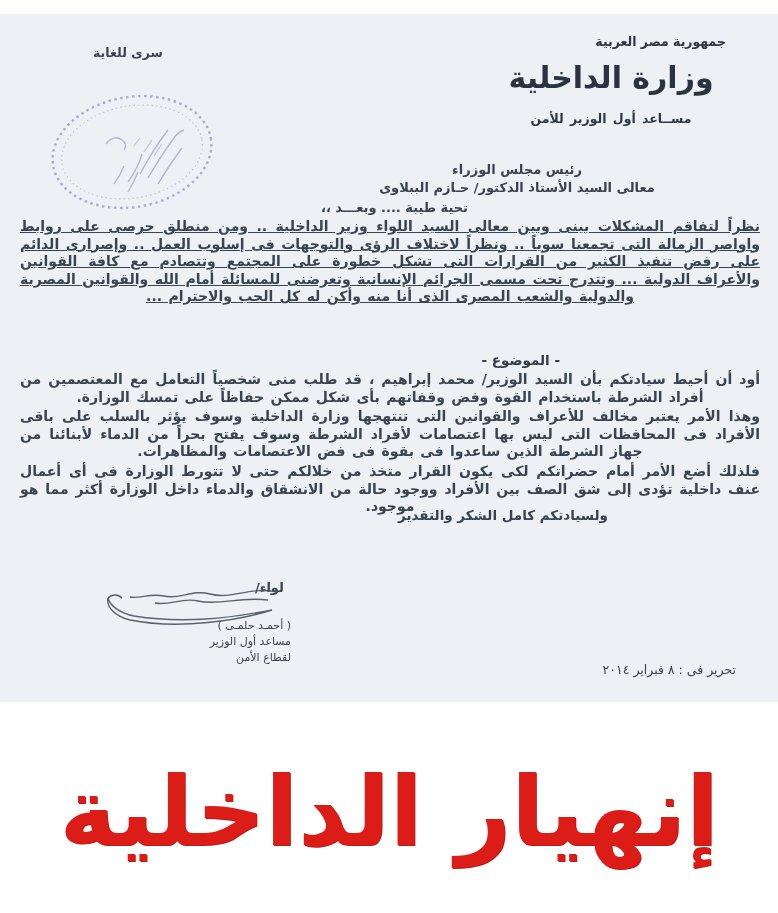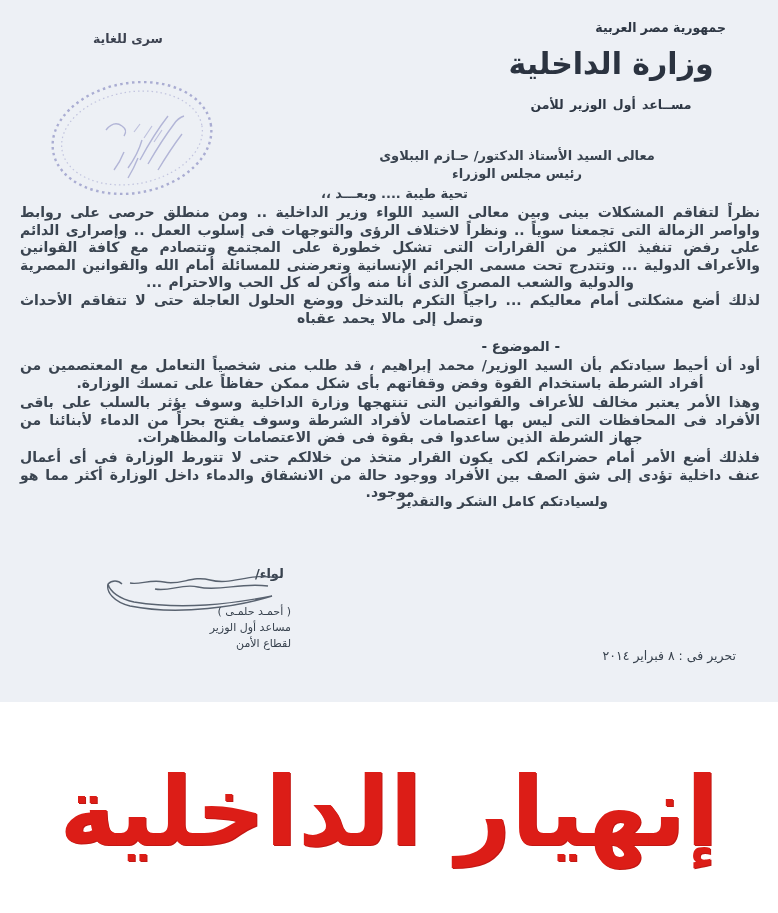--- a/index.html
+++ b/index.html
@@ -8,21 +8,21 @@
     width: 778px; height: 913px;
     background: #ffffff;
     font-family: "DejaVu Sans", sans-serif;
     overflow: hidden;
     position: relative;
   }
   .stage { position: relative; width: 778px; height: 913px; }
 
   
   .paper {
-    position: absolute; left: 0; top: 0;
+    position: absolute; left: 0; top: 14px;
     width: 778px; height: 798px;
     background: #edf0f5;
     direction: rtl;
     color: #3a4450;
   }
   .paper * { direction: rtl; }
 
   .classification {
     position: absolute; left: 93px; top: 31px;
     font-size: 12.5px; font-weight: bold; color: #3c4250;
@@ -71,21 +71,21 @@
   }
 
   .body-block {
     position: absolute; right: 18px; left: 20px; top: 204px;
     font-size: 14px; font-weight: bold; line-height: 17.6px;
     color: #3a4450;
     text-align: justify; text-align-last: center;
     word-spacing: 1.5px;
     filter: blur(0.2px);
   }
-  .body-block p { margin: 0; text-align: justify; text-align-last: center; }
+  .body-block p { margin: 0; text-align: justify; text-align-last: center; text-decoration: underline; }
 
   .subject-heading {
     position: absolute; right: 218px; top: 338px;
     font-size: 13.5px; font-weight: bold; color: #343e4a;
     filter: blur(0.2px);
   }
   .subject-block {
     position: absolute; right: 18px; left: 20px; top: 357px;
     font-size: 14px; font-weight: bold; line-height: 17.6px;
     color: #3a4450; word-spacing: 1.5px;
@@ -169,29 +169,28 @@
       </svg>
     </div>
 
     <div class="header-block">
       <div class="header-republic">جمهورية مصر العربية</div>
       <div class="header-ministry">وزارة الداخلية</div>
       <div class="header-office">مســاعد أول الوزير للأمن</div>
     </div>
 
     <div class="addressee">
+      <div>رئيس مجلس الوزراء</div>
       <div>معالى السيد الأستاذ الدكتور/ حـازم الببلاوى</div>
-      <div>رئيس مجلس الوزراء</div>
     </div>
 
     <div class="greeting">تحية طيبة .... وبعـــد ،،</div>
 
     <div class="body-block">
       <p>نظراً لتفاقم المشكلات بينى وبين معالى السيد اللواء وزير الداخلية .. ومن منطلق حرصى على روابط واواصر الزمالة التى تجمعنا سوياً .. ونظراً لاختلاف الرؤى والتوجهات فى إسلوب العمل .. وإصرارى الدائم على رفض تنفيذ الكثير من القرارات التى تشكل خطورة على المجتمع وتتصادم مع كافة القوانين والأعراف الدولية ... وتتدرج تحت مسمى الجرائم الإنسانية وتعرضنى للمسائلة أمام الله والقوانين المصرية والدولية والشعب المصرى الذى أنا منه وأكن له كل الحب والاحترام ...</p>
-      <p>لذلك أضع مشكلتى أمام معاليكم ... راجياً التكرم بالتدخل ووضع الحلول العاجلة حتى لا تتفاقم الأحداث وتصل إلى مالا يحمد عقباه</p>
     </div>
 
     <div class="subject-heading">- الموضوع -</div>
 
     <div class="subject-block">
       <p>أود أن أحيط سيادتكم بأن السيد الوزير/ محمد إبراهيم ، قد طلب منى شخصياً التعامل مع المعتصمين من أفراد الشرطة باستخدام القوة وفض وقفاتهم بأى شكل ممكن حفاظاً على تمسك الوزارة.</p>
       <p>وهذا الأمر يعتبر مخالف للأعراف والقوانين التى تنتهجها وزارة الداخلية وسوف يؤثر بالسلب على باقى الأفراد فى المحافظات التى ليس بها اعتصامات لأفراد الشرطة وسوف يفتح بحراً من الدماء لأبنائنا من جهاز الشرطة الذين ساعدوا فى بقوة فى فض الاعتصامات والمظاهرات.</p>
       <p>فلذلك أضع الأمر أمام حضراتكم لكى يكون القرار متخذ من خلالكم حتى لا تتورط الوزارة فى أى أعمال عنف داخلية تؤدى إلى شق الصف بين الأفراد ووجود حالة من الانشقاق والدماء داخل الوزارة أكثر مما هو موجود.</p>
     </div>
 

